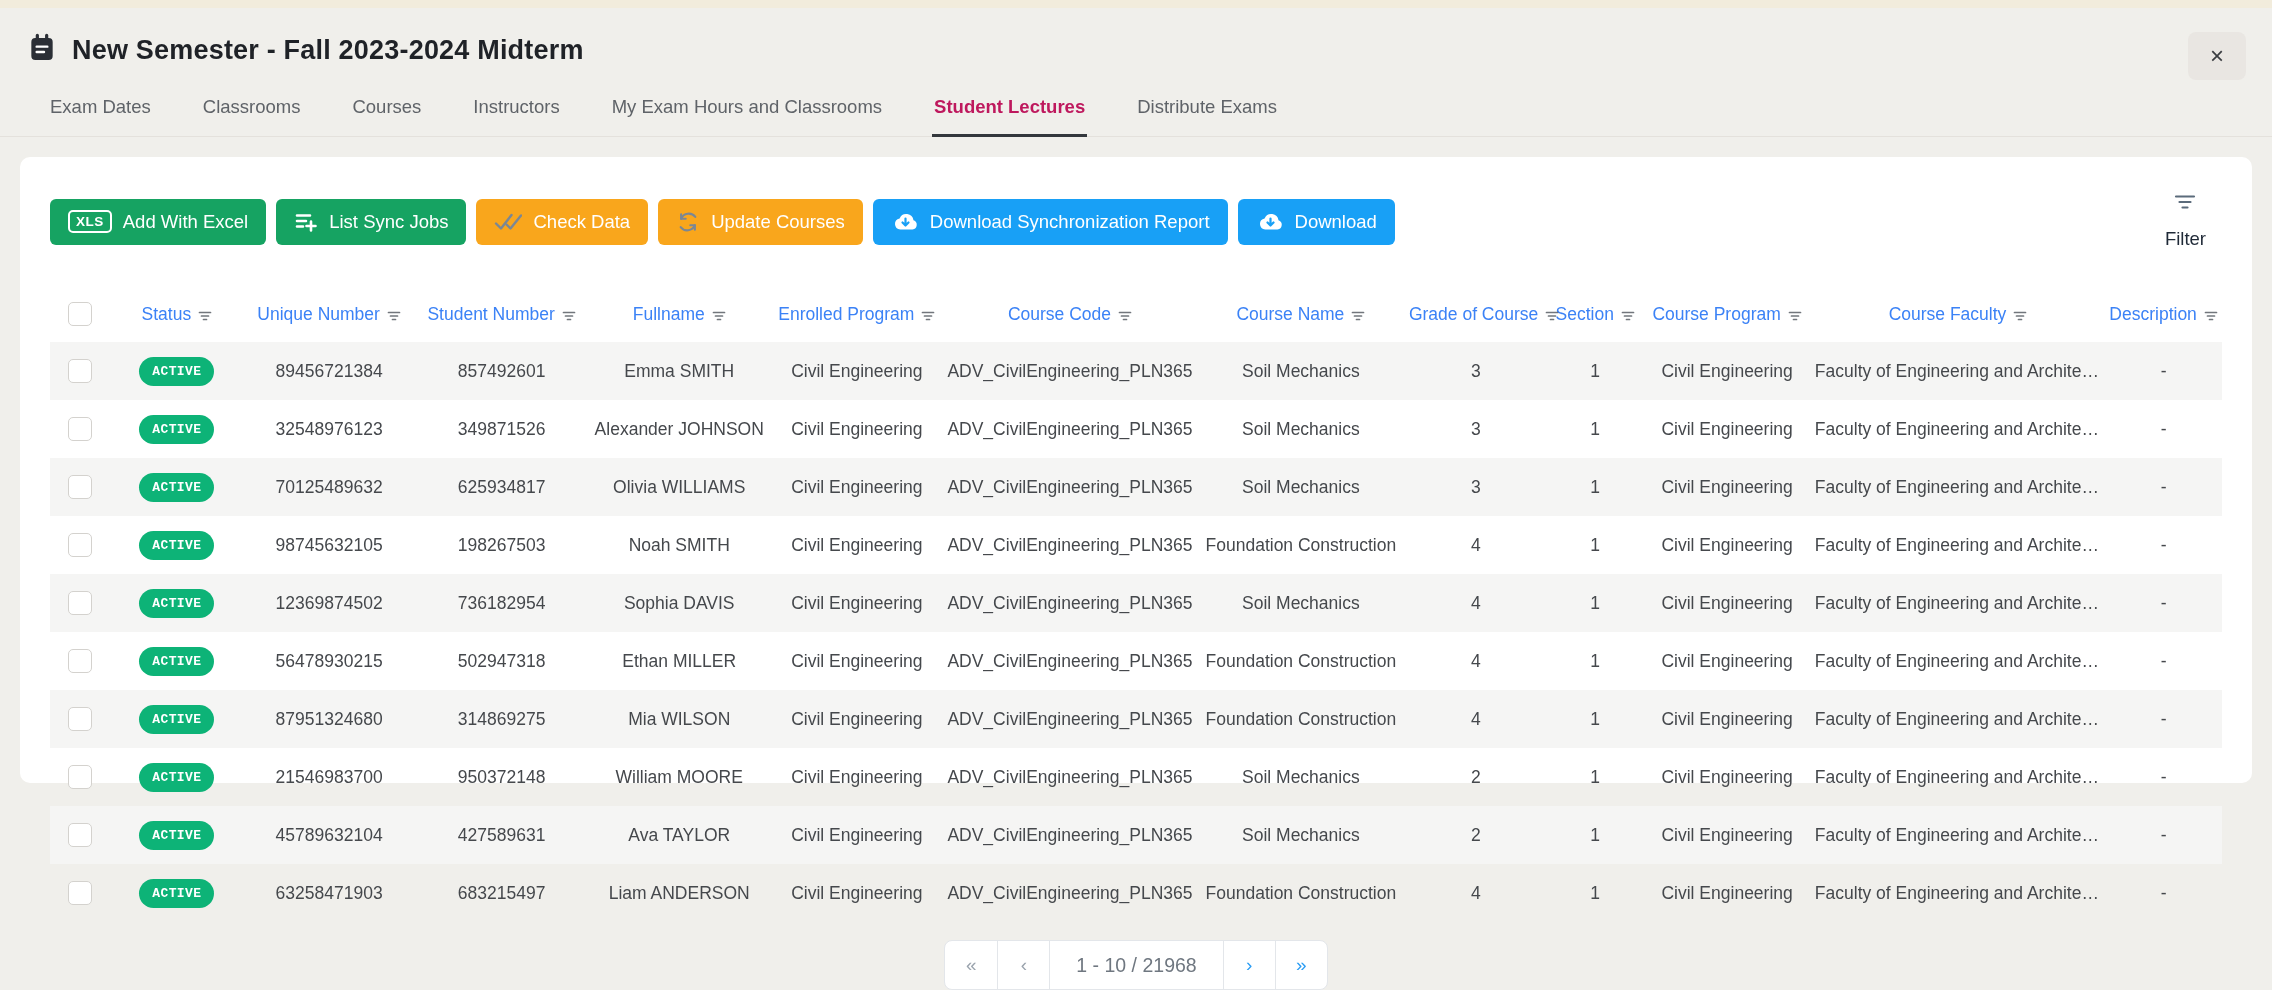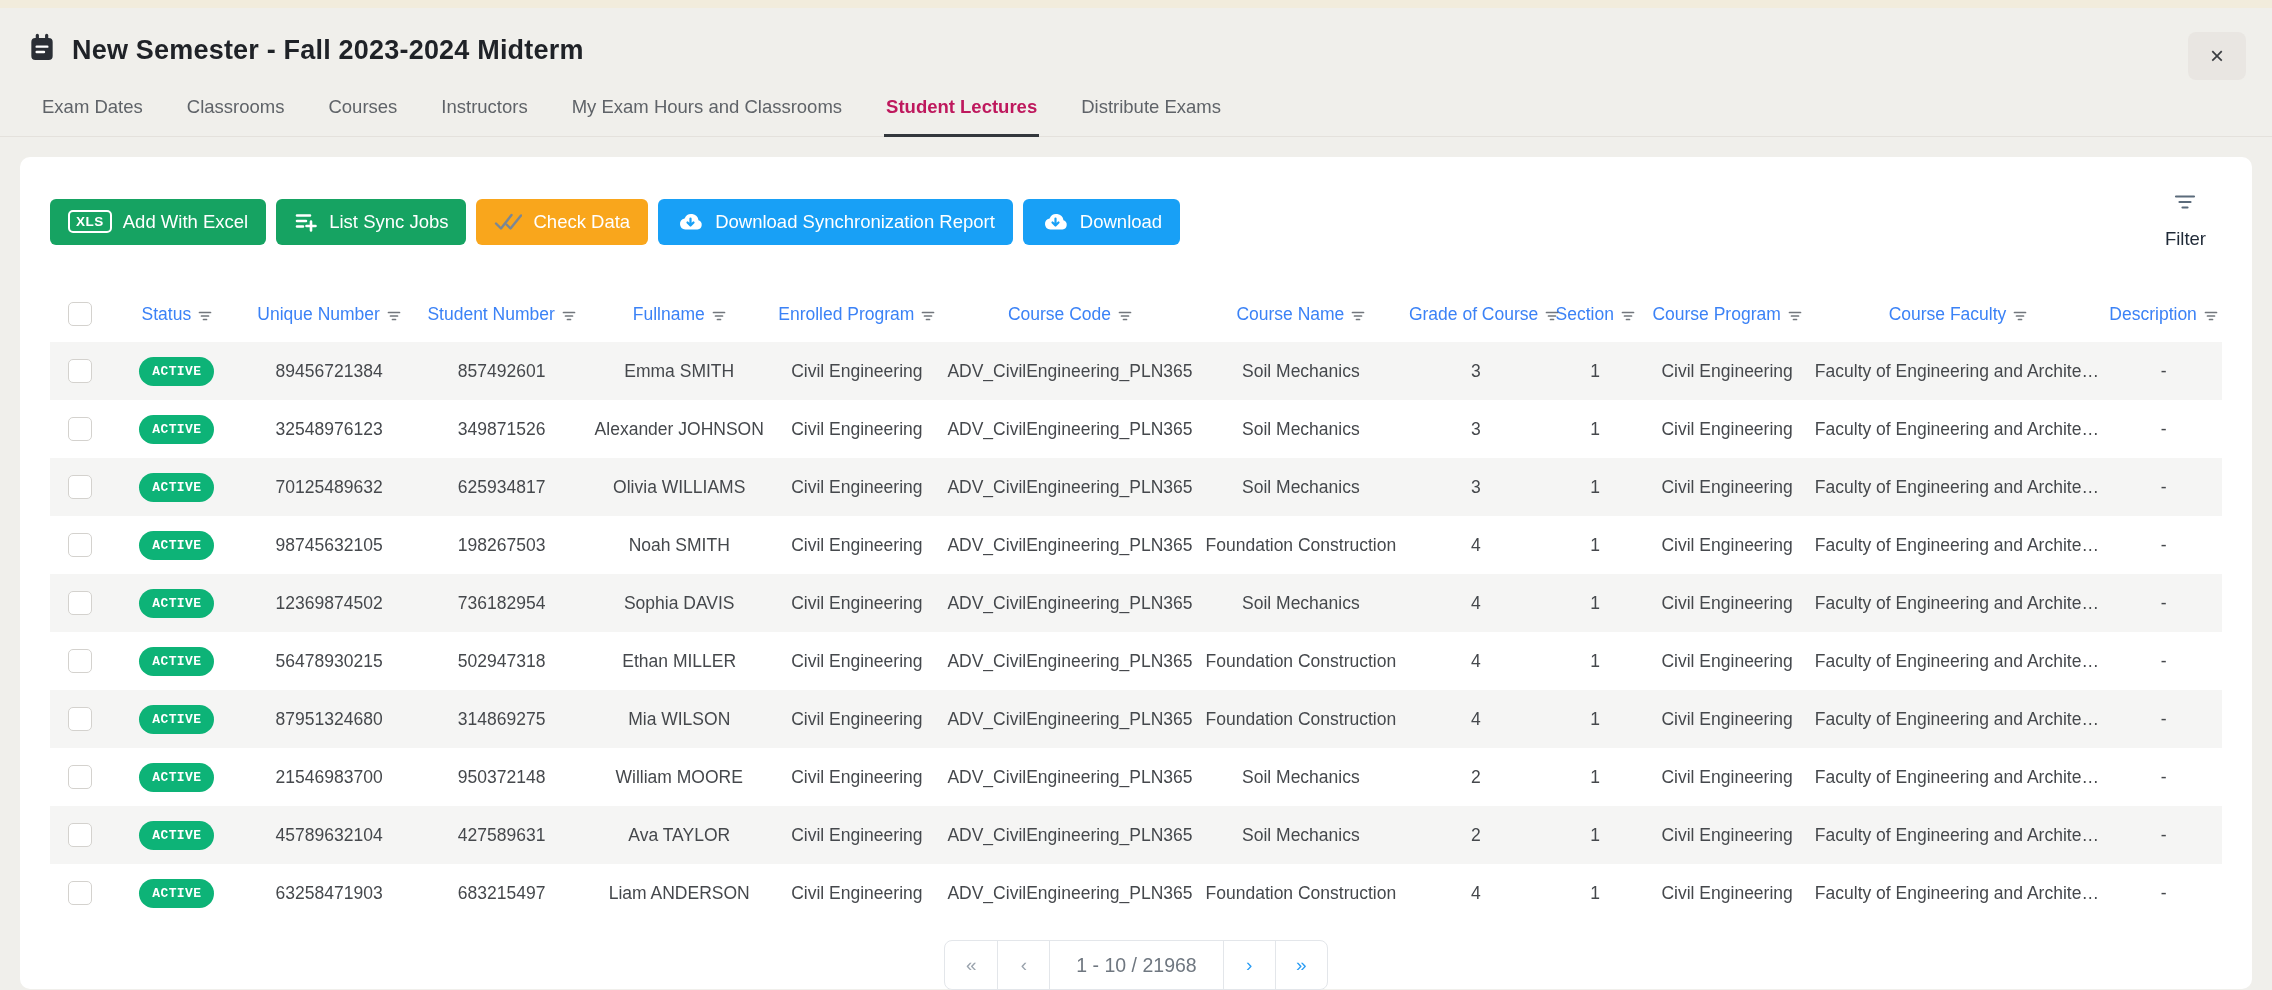--- a/index.html
+++ b/index.html
@@ -19,28 +19,28 @@
     position:absolute; top:32px; right:26px; width:58px; height:48px;
     background:#e9e6e2; border:none; border-radius:8px;
     font-size:24px; color:#3a3d41; cursor:pointer;
     display:flex; align-items:center; justify-content:center; line-height:1;
   }
 
   
   .tabs { display:flex; gap:40px; padding:0 40px; margin-top:20px; border-bottom:1px solid #e4e1dc; }
   .tab {
     font-size:18.5px; color:#5f6368; padding:8px 2px 16px; cursor:pointer;
-    border-bottom:3px solid transparent; margin-bottom:-1px; white-space:nowrap;
+    border-bottom:3px solid transparent; margin-bottom:-1px; white-space:nowrap;margin-left:8px;
   }
   .tab.active { color:#be185d; font-weight:700; border-bottom-color:var(--tab-active); }
 
   
   .card {
     margin:20px; background:#fff; border-radius:10px;
-    padding:30px 30px 28px; height:832px; position:relative;
+    padding:30px 30px 28px; height:626px; position:relative;
   }
 
   
   .toolbar { display:flex; align-items:center; }
   .toolbar-buttons { display:flex; gap:10px; flex:1; }
   .btn {
     display:inline-flex; align-items:center; gap:11px; height:46px; padding:0 18px;
     border:none; border-radius:6px; color:#fff; font-size:18.5px; cursor:pointer;
     font-family:inherit; white-space:nowrap;
   }
@@ -140,20 +140,31 @@
           <span>List Sync Jobs</span>
         </button>
         <button class="btn orange">
           <span class="icon">
             <svg width="28" height="20" viewBox="0 0 28 20" fill="none" stroke="#7b8794" stroke-width="2.4" stroke-linecap="round" stroke-linejoin="round">
               <path d="M2 11.5l5 5L17.5 3"></path>
               <path d="M12.5 12.5l4 4L27 3.5"></path>
             </svg>
           </span>
           <span>Check Data</span>
+        </button>
+        <button class="btn orange">
+          <span class="icon">
+            <svg width="24" height="22" viewBox="0 0 24 24" fill="none" stroke="#7b8794" stroke-width="2.3" stroke-linecap="round" stroke-linejoin="round">
+              <path d="M20 6.5a9 9 0 0 0-15.5 2"></path>
+              <path d="M4.5 3.5v5h5"></path>
+              <path d="M4 17.5a9 9 0 0 0 15.5-2"></path>
+              <path d="M19.5 20.5v-5h-5"></path>
+            </svg>
+          </span>
+          <span>Update Courses</span>
         </button>
         <button class="btn blue">
           <span class="icon">
             <svg width="28" height="20" viewBox="0 0 28 20">
               <path d="M22.5 8.2A7.3 7.3 0 0 0 8.6 6.4 5.6 5.6 0 0 0 9.3 17.5h12.2a4.8 4.8 0 0 0 1-9.3z" fill="#fff"></path>
               <path d="M14.5 6.5v6M14.5 13.5l-3-3M14.5 13.5l3-3" stroke="#18a0f6" stroke-width="2.2" stroke-linecap="round" fill="none"></path>
             </svg>
           </span>
           <span>Download Synchronization Report</span>
         </button>

